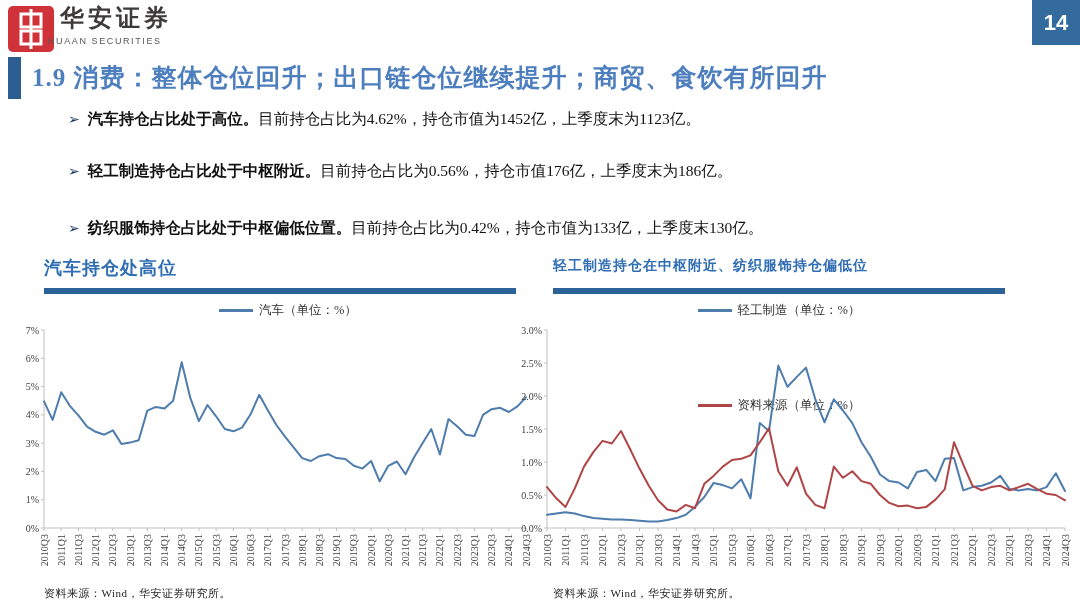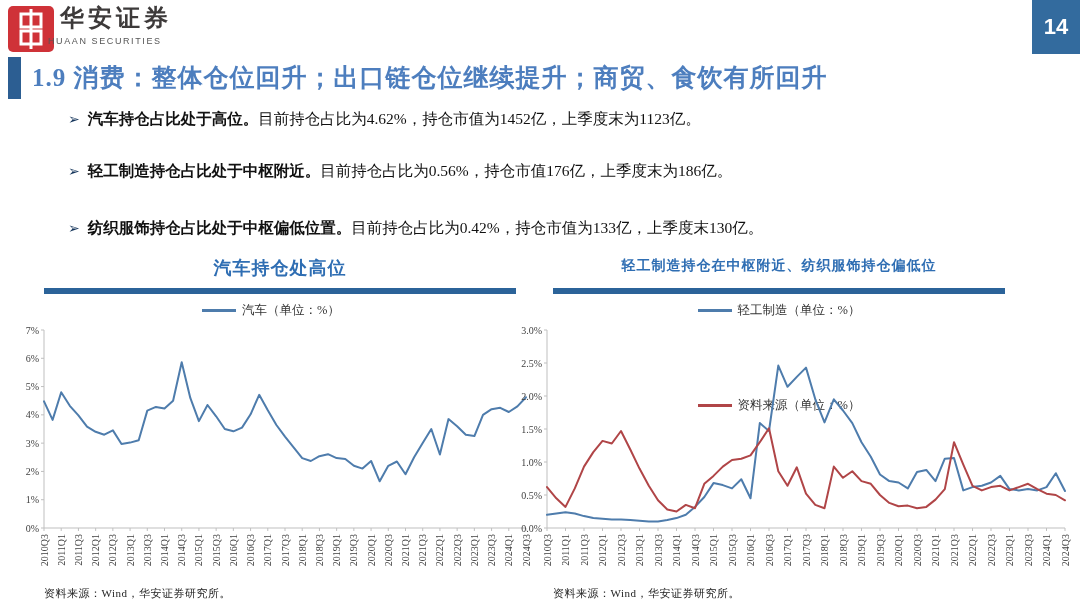--- a/index.html
+++ b/index.html
@@ -5,31 +5,31 @@
   html,body{margin:0;padding:0;}
   body{
     width:1080px;height:608px;position:relative;overflow:hidden;
     background:#ffffff;
     font-family:"Liberation Serif","DejaVu Serif",serif;
   }
   .abs{position:absolute;}
   
   .brand-cn{left:60px;top:2px;font-size:24px;font-weight:bold;color:#3d3a3a;letter-spacing:4px;}
   .brand-en{left:48px;top:36px;font-size:9px;color:#555;letter-spacing:1.6px;font-family:"Liberation Sans",sans-serif;}
-  .page-box{left:1032px;top:0;width:48px;height:54px;display:flex;align-items:center;justify-content:center;
+  .page-box{left:1032px;top:0;width:48px;height:45px;display:flex;align-items:center;justify-content:center;
     color:#fff;font-size:22px;font-weight:bold;font-family:"Liberation Sans",sans-serif;}
   
   .title-bar{left:8px;top:57px;width:13px;height:42px;}
   .page-title{left:32px;top:62px;width:1000px;font-size:25px;font-weight:bold;line-height:32px;letter-spacing:1px;}
   
   .bullet{left:68px;width:950px;font-size:15.5px;color:#111;line-height:21px;}
   .bullet .arrow{margin-right:8px;font-size:14px;}
   .bullet .lead{font-weight:bold;}
   
-  .chart-title{font-size:18px;font-weight:bold;text-align:center;letter-spacing:1px;}
+  .chart-title{font-size:18px;font-weight:bold;text-align:left;letter-spacing:1px;}
   .thick-bar{height:6px;}
   .legend-row{display:flex;justify-content:center;align-items:center;gap:78px;}
   .legend-item{display:flex;align-items:center;font-size:12.5px;color:#333;}
   .legend-swatch{display:inline-block;width:34px;height:2.5px;margin-right:6px;}
   svg text.tick{font-family:"Liberation Serif","DejaVu Serif",serif;font-size:10px;fill:#404040;}
   .source-note{font-size:11px;color:#222;letter-spacing:0.5px;}
 </style>
 </head>
 <body>
 
@@ -53,21 +53,21 @@
 </div>
 <div class="abs bullet" style="top:160px;">
   <span class="arrow" style="color:#16365C;">➢</span><span class="lead">轻工制造持仓占比处于中枢附近。</span><span>目前持仓占比为0.56%，持仓市值176亿，上季度末为186亿。</span>
 </div>
 <div class="abs bullet" style="top:217px;">
   <span class="arrow" style="color:#16365C;">➢</span><span class="lead">纺织服饰持仓占比处于中枢偏低位置。</span><span>目前持仓占比为0.42%，持仓市值为133亿，上季度末130亿。</span>
 </div>
 
 <div class="abs chart-title" style="left:44px;top:256px;width:472px;color:#2F6EB3;">汽车持仓处高位</div>
 <div class="abs thick-bar" style="left: 44px; top: 288px; width: 472px; background: rgb(43, 99, 153);"></div>
-<div class="abs legend-row" style="left:35px;top:302px;width:472px;">
+<div class="abs legend-row" style="left:52px;top:302px;width:472px;">
   <span class="legend-item">
     <span class="legend-swatch" style="background: rgb(78, 124, 172);"></span>
     <span>汽车（单位：%）</span>
   </span>
 </div>
 <svg class="abs" style="left:16px;top:322px;" width="520" height="268">
     <line x1="28" y1="8" x2="28" y2="206" stroke="#bfbfbf" stroke-width="1"></line>
     <line x1="28" y1="206" x2="510" y2="206" stroke="#bfbfbf" stroke-width="1"></line>
     <line x1="25" y1="206" x2="28" y2="206" stroke="#bfbfbf"></line>
     <text x="23" y="209.5" text-anchor="end" class="tick">0%</text>

